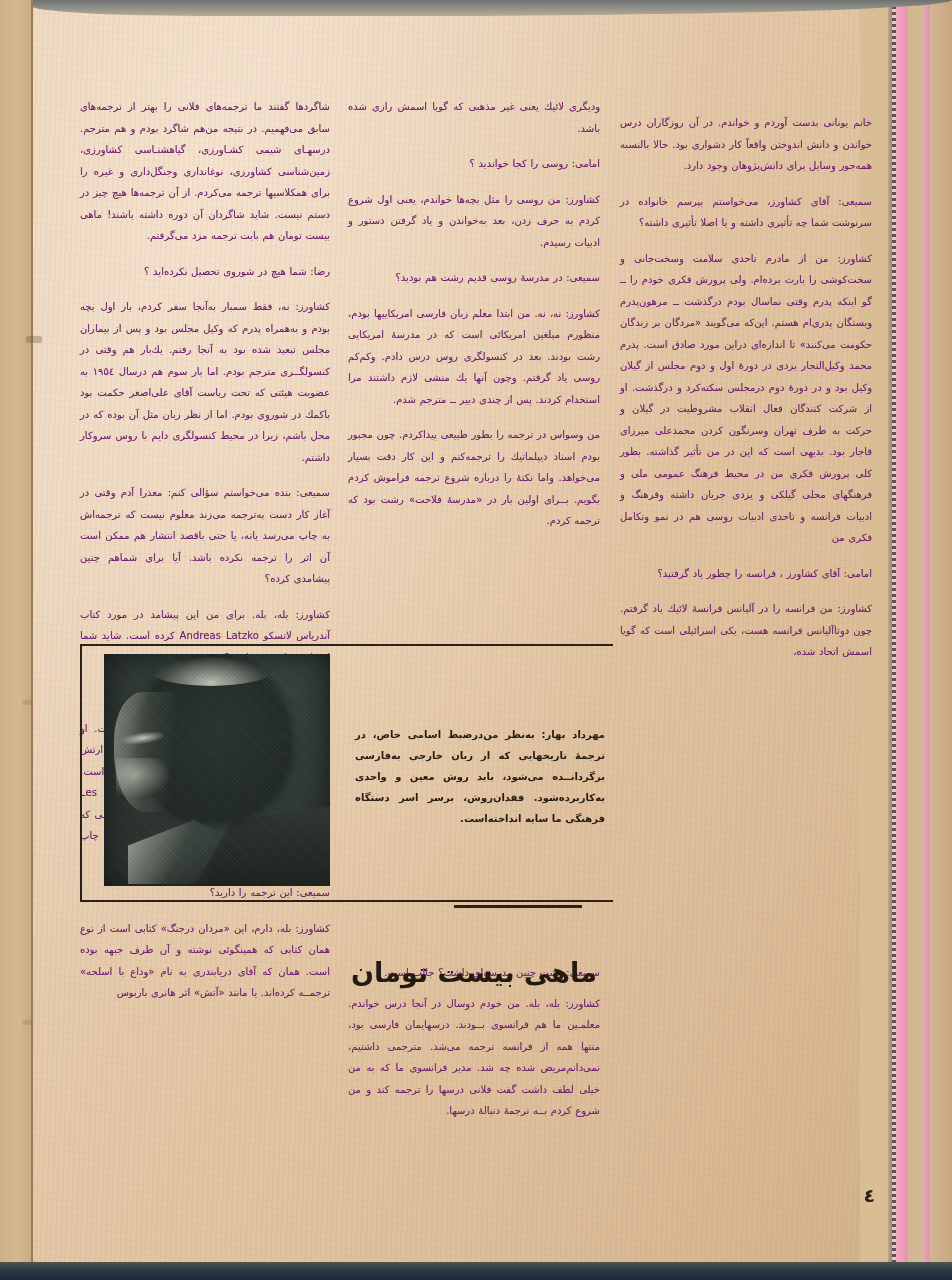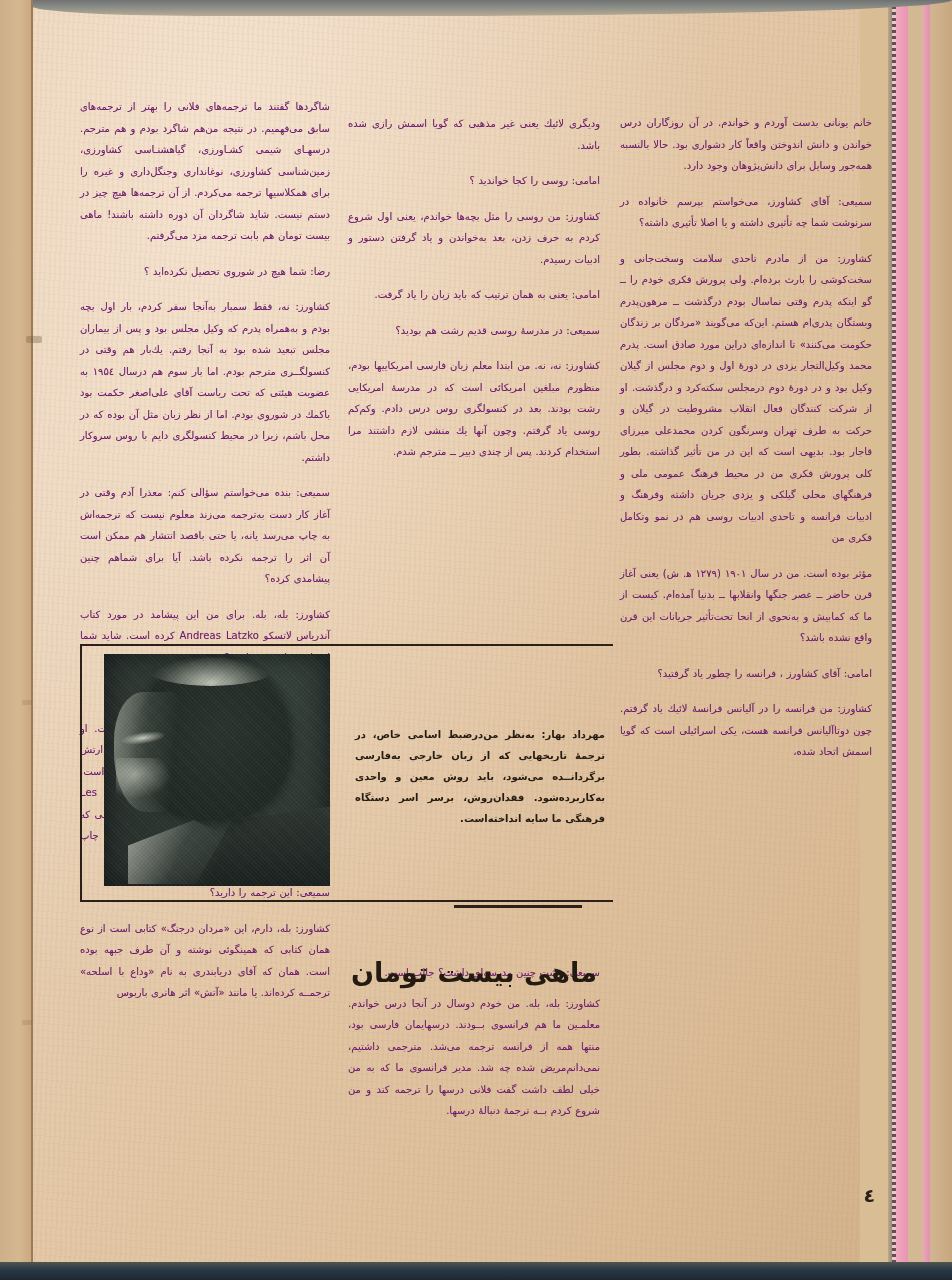--- a/index.html
+++ b/index.html
@@ -77,21 +77,21 @@
     color: #701a75;
     text-align: justify;
     direction: rtl;
     font-size: 10px;
     line-height: 21.5px;
     letter-spacing: .1px;
     word-spacing: .5px;
     text-shadow: 0 0 .6px rgba(60,40,22,.35);
   }
   #col-right { right: 80px; top: 96px; width: 252px; margin-top: 16px; }
-  #col-mid   { right: 352px; top: 96px; width: 252px; margin-top: 17px; }
+  #col-mid   { right: 352px; top: 96px; width: 252px; }
   #col-left  { right: 622px; top: 96px; width: 250px; }
 
   .para { margin: 0 0 14px 0; }
   .para.tight { margin-bottom: 9px; }
 
   
   #feature {
     position: absolute;
     z-index: 9;
     right: 339px;
@@ -205,32 +205,31 @@
   <div class="bind bind-dash"></div>
   <div class="bind bind-grey"></div>
 
   <div class="top-shadow"></div>
   <div class="bottom-shadow"></div>
 
   <div class="col" id="col-right">
     <p class="para">خانم یونانی بدست آوردم و خواندم. در آن روزگاران درس خواندن و دانش اندوختن واقعاً کار دشواری بود. حالا بالنسبه همه‌جور وسایل برای دانش‌پژوهان وجود دارد.</p>
     <p class="para">سمیعی: آقای کشاورز، می‌خواستم بپرسم خانواده در سرنوشت شما چه تأثیری داشته و یا اصلا تأثیری داشته؟</p>
     <p class="para">کشاورز: من از مادرم تاحدی سلامت وسخت‌جانی و سخت‌کوشی را بارث برده‌ام. ولی پرورش فکری خودم را ــ گو اینکه پدرم وقتی نماسال بودم درگذشت ــ مرهون‌پدرم وبستگان پدری‌ام هستم. این‌که می‌گویند «مردگان بر زندگان حکومت می‌کنند» تا اندازه‌ای دراین مورد صادق است. پدرم محمد وکیل‌التجار یزدی در دورهٔ اول و دوم مجلس از گیلان وکیل بود و در دورهٔ دوم درمجلس سکته‌کرد و درگذشت. او از شرکت کنندگان فعال انقلاب مشروطیت در گیلان و حرکت به طرف تهران وسرنگون کردن محمدعلی میرزای قاجار بود. بدیهی است که این در من تأثیر گذاشته. بطور کلی پرورش فکری من در محیط فرهنگ عمومی ملی و فرهنگهای محلی گیلکی و یزدی جریان داشته وفرهنگ و ادبیات فرانسه و تاحدی ادبیات روسی هم در نمو وتکامل فکری من</p>
-    <p class="para">مؤثر بوده است. من در سال ۱۹۰۱ (۱۲۷۹ ه‍. ش) یعنی آغاز قرن حاضر ــ عصر جنگها وانقلابها ــ بدنیا آمده‌ام. کیست از ما که کمابیش و به‌نحوی از انحا تحت‌تأثیر جریانات این قرن واقع نشده باشد؟</p>
     <p class="para">امامی: آقای کشاورز ، فرانسه را چطور یاد گرفتید؟</p>
     <p class="para">کشاورز: من فرانسه را در آلیانس فرانسهٔ لائیك یاد گرفتم. چون دوتاآلیانس فرانسه هست، یکی اسرائیلی است که گویا اسمش اتحاد شده،</p>
   </div>
 
   <div class="col" id="col-mid">
     <p class="para">ودیگری لائیك یعنی غیر مذهبی که گویا اسمش رازی شده باشد.</p>
     <p class="para">امامی: روسی را کجا خواندید ؟</p>
     <p class="para">کشاورز: من روسی را مثل بچه‌ها خواندم، یعنی اول شروع کردم به حرف زدن، بعد به‌خواندن و یاد گرفتن دستور و ادبیات رسیدم.</p>
-    <p class="para">امامی: یعنی به همان ترتیب که باید زبان را یاد گرفت.</p>
     <p class="para">سمیعی: در مدرسهٔ روسی قدیم رشت هم بودید؟</p>
     <p class="para">کشاورز: نه، نه. من ابتدا معلم زبان فارسی امریکاییها بودم، منظورم مبلغین امریکائی است که در مدرسهٔ امریکایی رشت بودند. بعد در کنسولگری روس درس دادم. وکم‌کم روسی یاد گرفتم. وچون آنها یك منشی لازم داشتند مرا استخدام کردند. پس از چندی دبیر ــ مترجم شدم.</p>
+    <p class="para">من وسواس در ترجمه را بطور طبیعی پیداکردم. چون مجبور بودم اسناد دیپلماتیك را ترجمه‌کنم و این کار دقت بسیار می‌خواهد. واما نکتهٔ را درباره شروع ترجمه فراموش کردم بگویم. بــرای اولین بار در «مدرسهٔ فلاحت» رشت بود که ترجمه کردم.</p>
   </div>
 
   <div class="col" style="right:352px; top:962px; width:252px;">
     <p class="para tight">سمیعی: رشت چنین مدرسه‌ای داشت؟ جالب است.</p>
     <p class="para">کشاورز: بله، بله. من خودم دوسال در آنجا درس خواندم. معلمـین ما هم فرانسوی بــودند. درسهایمان فارسی بود، منتها همه از فرانسه ترجمه می‌شد. مترجمی داشتیم، نمی‌دانم‌مریض شده چه شد. مدیر فرانسوی ما که به من خیلی لطف داشت گفت فلانی درسها را ترجمه کند و من شروع کردم بــه ترجمهٔ دنبالهٔ درسها.</p>
   </div>
 
   <div class="col" id="col-left">
     <p class="para">شاگردها گفتند ما ترجمه‌های فلانی را بهتر از ترجمه‌های سابق می‌فهمیم. در نتیجه من‌هم شاگرد بودم و هم مترجم. درسهـای شیمی کشـاورزی، گیاهشنـاسی کشاورزی، زمین‌شناسی کشاورزی، نوغانداری وجنگل‌داری و غیره را برای همکلاسیها ترجمه می‌کردم. از آن ترجمه‌ها هیچ چیز در دستم نیست. شاید شاگردان آن دوره داشته باشند! ماهی بیست تومان هم بابت ترجمه مزد می‌گرفتم.</p>
     <p class="para">رضا: شما هیچ در شوروی تحصیل نکرده‌اید ؟</p>

